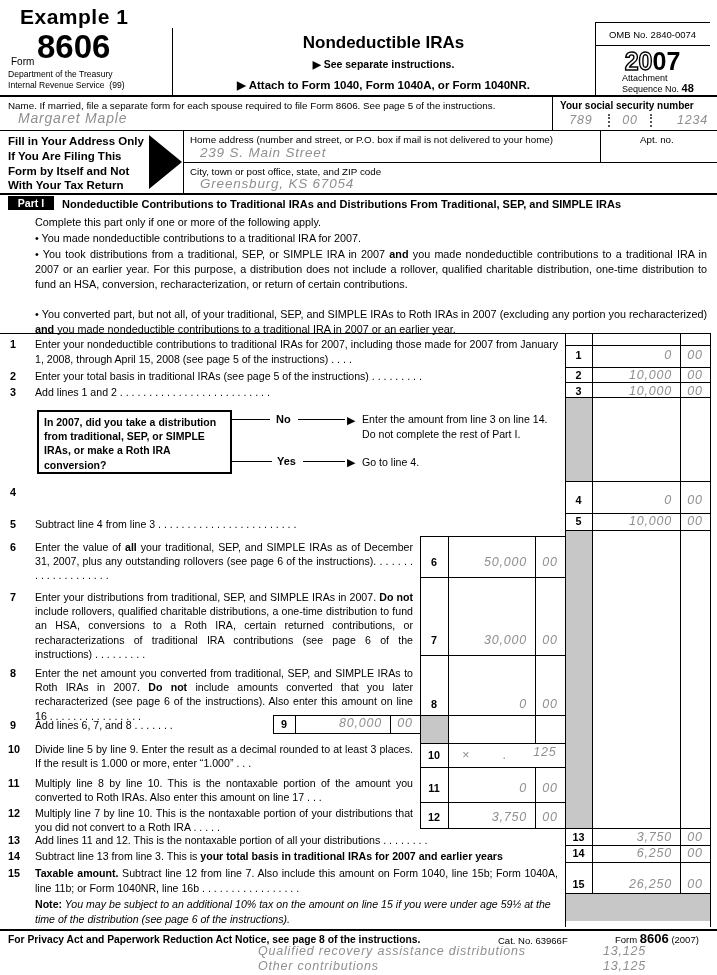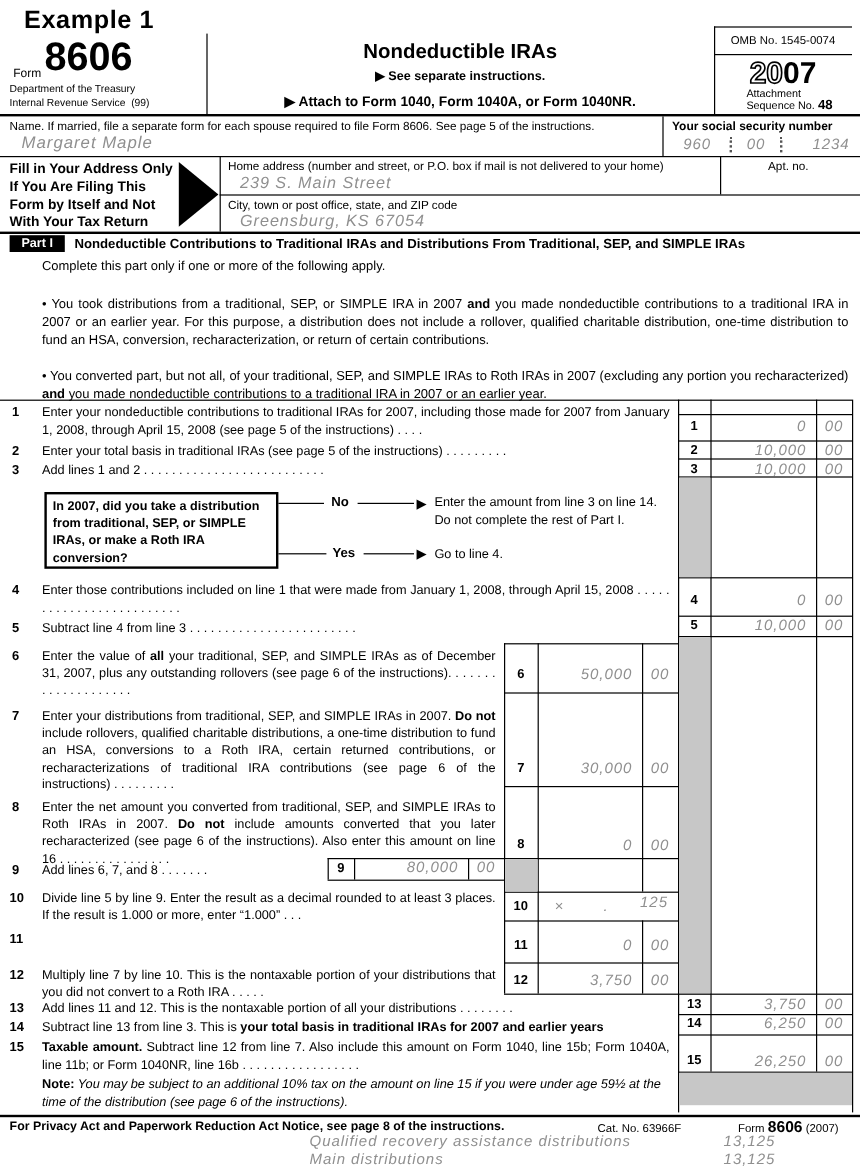--- a/index.html
+++ b/index.html
@@ -32,32 +32,32 @@
   <div class="t" style="left:8px;top:69px;font-size:8.6px;line-height:10px;">Department of the Treasury</div>
   <div class="t" style="left:8px;top:80px;font-size:8.6px;line-height:10px;"><span>Internal Revenue Service</span>&nbsp;&nbsp;<span>(99)</span></div>
   <div class="vl" style="left:172px;top:28px;height:67px;"></div>
 
   <div class="t b" style="left:172px;top:33px;width:423px;text-align:center;font-size:17px;line-height:19px;">Nondeductible IRAs</div>
   <div class="t b" style="left:172px;top:57px;width:423px;text-align:center;font-size:10.5px;">▶ See separate instructions.</div>
   <div class="t b" style="left:172px;top:78px;width:423px;text-align:center;font-size:11.5px;">▶ Attach to Form 1040, Form 1040A, or Form 1040NR.</div>
 
   <div class="hl" style="left:595px;top:22px;width:115px;"></div>
   <div class="vl" style="left:595px;top:22px;height:73px;"></div>
-  <div class="t" style="left:595px;top:28px;width:115px;text-align:center;font-size:9.5px;">OMB No. 1545-0074</div>
+  <div class="t" style="left:595px;top:28px;width:115px;text-align:center;font-size:9.5px;">OMB No. 2840-0074</div>
   <div class="hl" style="left:595px;top:45px;width:115px;"></div>
   <div class="t" style="left:595px;top:48px;width:115px;text-align:center;font-size:25px;line-height:26px;font-weight:bold;"><span class="outline-year">20</span><span>07</span></div>
   <div class="t" style="left:622px;top:73px;font-size:9px;line-height:10px;">Attachment</div>
   <div class="t" style="left:622px;top:83px;font-size:9px;line-height:11px;"><span>Sequence No.</span> <span class="b" style="font-size:11px;">48</span></div>
   <div class="hl" style="left:0;top:95px;width:717px;height:2px;"></div>
 
   <div class="t" style="left:8px;top:99px;font-size:9.8px;">Name. If married, file a separate form for each spouse required to file Form 8606. See page 5 of the instructions.</div>
   <div class="t hw" style="left:18px;top:111px;font-size:14px;">Margaret Maple</div>
   <div class="vl" style="left:552px;top:97px;height:33px;"></div>
   <div class="t b" style="left:560px;top:99px;font-size:10px;">Your social security number</div>
-  <div class="t hw" style="left:560px;top:113px;width:42px;text-align:center;">960</div>
+  <div class="t hw" style="left:560px;top:113px;width:42px;text-align:center;">789</div>
   <div class="ssnsep" style="left:608px;top:114px;"></div>
   <div class="t hw" style="left:614px;top:113px;width:32px;text-align:center;">00</div>
   <div class="ssnsep" style="left:650px;top:114px;"></div>
   <div class="t hw" style="left:658px;top:113px;width:50px;text-align:right;">1234</div>
   <div class="hl" style="left:0;top:130px;width:717px;"></div>
 
   <div class="t b" style="left:8px;top:134px;font-size:11.5px;line-height:14.8px;">
     <span style="display:block;">Fill in Your Address Only</span>
     <span style="display:block;">If You Are Filing This</span>
     <span style="display:block;">Form by Itself and Not</span>
@@ -70,20 +70,21 @@
   <div class="vl" style="left:600px;top:130px;height:32px;"></div>
   <div class="t" style="left:640px;top:133px;font-size:9.8px;">Apt. no.</div>
   <div class="hl" style="left:183px;top:162px;width:534px;"></div>
   <div class="t" style="left:190px;top:165px;font-size:9.8px;">City, town or post office, state, and ZIP code</div>
   <div class="t hw" style="left:200px;top:177px;font-size:13.5px;">Greensburg, KS 67054</div>
   <div class="hl" style="left:0;top:193px;width:717px;height:2px;"></div>
 
   <div class="t b" style="left:8px;top:196px;width:46px;height:14px;background:#000;color:#fff;text-align:center;font-size:10.5px;line-height:14px;">Part I</div>
   <div class="t" style="left:35px;top:215px;font-size:10.8px;">Complete this part only if one or more of the following apply.</div>
   <div class="t b" style="left:62px;top:197px;font-size:11px;">Nondeductible Contributions to Traditional IRAs and Distributions From Traditional, SEP, and SIMPLE IRAs</div>
+  <div class="t j" style="left:35px;top:231px;width:672px;font-size:10.8px;"><span>•</span> <span>You made nondeductible contributions to a traditional IRA for 2007.</span></div>
   <div class="t j" style="left:35px;top:247px;width:672px;font-size:10.8px;line-height:14.8px;"><span>•</span> <span>You took distributions from a traditional, SEP, or SIMPLE IRA in 2007 </span><span class="b">and</span><span> you made nondeductible contributions to a traditional IRA in 2007 or an earlier year. For this purpose, a distribution does not include a rollover, qualified charitable distribution, one-time distribution to fund an HSA, conversion, recharacterization, or return of certain contributions.</span></div>
   <div class="t j" style="left:35px;top:307px;width:672px;font-size:10.8px;line-height:14.8px;"><span>•</span> <span>You converted part, but not all, of your traditional, SEP, and SIMPLE IRAs to Roth IRAs in 2007 (excluding any portion you recharacterized) </span><span class="b">and</span><span> you made nondeductible contributions to a traditional IRA in 2007 or an earlier year.</span></div>
   <div class="hl" style="left:0;top:333px;width:710px;"></div>
 
   <div class="vl" style="left:565px;top:333px;height:594px;"></div>
   <div class="vl" style="left:592px;top:333px;height:560px;"></div>
   <div class="vl" style="left:680px;top:333px;height:560px;"></div>
   <div class="vl" style="left:710px;top:333px;height:594px;"></div>
   <div class="hl" style="left:565px;top:345px;width:145px;"></div>
   <div class="hl" style="left:565px;top:367px;width:145px;"></div>
@@ -131,35 +132,35 @@
   <div class="hl" style="left:298px;top:419px;width:47px;"></div>
   <div class="t arrowhead" style="left:347px;top:413px;">▶</div>
   <div class="t" style="left:362px;top:412px;width:188px;line-height:14.5px;">Enter the amount from line 3 on line 14. Do not complete the rest of Part I.</div>
   <div class="hl" style="left:232px;top:461px;width:40px;"></div>
   <div class="t b" style="left:277px;top:454px;font-size:11px;">Yes</div>
   <div class="hl" style="left:303px;top:461px;width:42px;"></div>
   <div class="t arrowhead" style="left:347px;top:455px;">▶</div>
   <div class="t" style="left:362px;top:455px;width:188px;">Go to line 4.</div>
 
   <div class="t num" style="left:10px;top:485px;">4</div>
-  <div class="t j" style="left:35px;top:485px;width:523px;line-height:14.8px;">Enter those contributions included on line 1 that were made from January 1, 2008, through April 15, 2008 . . . . . . . . . . . . . . . . . . . . . . . . .</div>
   <div class="t num" style="left:10px;top:517px;">5</div>
   <div class="t" style="left:35px;top:517px;width:523px;">Subtract line 4 from line 3 . . . . . . . . . . . . . . . . . . . . . . . .</div>
 
   <div class="t num" style="left:10px;top:540px;">6</div>
   <div class="t j" style="left:35px;top:540px;width:378px;line-height:14.2px;"><span>Enter the value of </span><span class="b">all</span><span> your traditional, SEP, and SIMPLE IRAs as of December 31, 2007, plus any outstanding rollovers (see page 6 of the instructions). . . . . . . . . . . . . . . . . . . .</span></div>
   <div class="t num" style="left:10px;top:590px;">7</div>
   <div class="t j" style="left:35px;top:590px;width:378px;line-height:14.2px;"><span>Enter your distributions from traditional, SEP, and SIMPLE IRAs in 2007. </span><span class="b">Do not</span><span> include rollovers, qualified charitable distributions, a one-time distribution to fund an HSA, conversions to a Roth IRA, certain returned contributions, or recharacterizations of traditional IRA contributions (see page 6 of the instructions) . . . . . . . . .</span></div>
   <div class="t num" style="left:10px;top:666px;">8</div>
   <div class="t j" style="left:35px;top:666px;width:378px;line-height:14.2px;"><span>Enter the net amount you converted from traditional, SEP, and SIMPLE IRAs to Roth IRAs in 2007. </span><span class="b">Do not</span><span> include amounts converted that you later recharacterized (see page 6 of the instructions). Also enter this amount on line 16 . . . . . . . . . . . . . . . .</span></div>
   <div class="t num" style="left:10px;top:718px;">9</div>
   <div class="t" style="left:35px;top:718px;width:235px;">Add lines 6, 7, and 8 . . . . . . .</div>
   <div class="t num" style="left:8px;top:742px;">10</div>
   <div class="t j" style="left:35px;top:742px;width:378px;line-height:14.2px;">Divide line 5 by line 9. Enter the result as a decimal rounded to at least 3 places. If the result is 1.000 or more, enter “1.000” . . .</div>
   <div class="t num" style="left:8px;top:776px;">11</div>
+  <div class="t j" style="left:35px;top:776px;width:378px;line-height:14.2px;">Multiply line 8 by line 10. This is the nontaxable portion of the amount you converted to Roth IRAs. Also enter this amount on line 17 . . .</div>
   <div class="t num" style="left:8px;top:806px;">12</div>
   <div class="t j" style="left:35px;top:806px;width:378px;line-height:14.2px;">Multiply line 7 by line 10. This is the nontaxable portion of your distributions that you did not convert to a Roth IRA . . . . .</div>
   <div class="t num" style="left:8px;top:833px;">13</div>
   <div class="t" style="left:35px;top:833px;width:523px;">Add lines 11 and 12. This is the nontaxable portion of all your distributions . . . . . . . .</div>
   <div class="t num" style="left:8px;top:849px;">14</div>
   <div class="t" style="left:35px;top:849px;width:523px;"><span>Subtract line 13 from line 3. This is </span><span class="b">your total basis in traditional IRAs for 2007 and earlier years</span></div>
   <div class="t num" style="left:8px;top:866px;">15</div>
   <div class="t j" style="left:35px;top:866px;width:523px;line-height:14.5px;"><span class="b">Taxable amount.</span><span> Subtract line 12 from line 7. Also include this amount on Form 1040, line 15b; Form 1040A, line 11b; or Form 1040NR, line 16b . . . . . . . . . . . . . . . . .</span></div>
   <div class="t" style="left:35px;top:897px;width:523px;line-height:14.5px;"><span class="b">Note:</span><span class="i"> You may be subject to an additional 10% tax on the amount on line 15 if you were under age 59½ at the time of the distribution (see page 6 of the instructions).</span></div>
 
@@ -211,16 +212,16 @@
   <div class="cell hw amt" style="left:448px;top:811px;width:87px;">3,750</div>
   <div class="cell hw cts" style="left:535px;top:811px;width:30px;">00</div>
 
   <div class="hl" style="left:0;top:929px;width:717px;height:2px;"></div>
   <div class="t b" style="left:8px;top:933px;font-size:10.3px;">For Privacy Act and Paperwork Reduction Act Notice, see page 8 of the instructions.</div>
   <div class="t" style="left:498px;top:934px;font-size:9.5px;">Cat. No. 63966F</div>
   <div class="t" style="left:615px;top:932px;font-size:9.5px;"><span>Form</span> <span class="b" style="font-size:13px;">8606</span> <span>(2007)</span></div>
 
   <div class="t hw" style="left:258px;top:944px;font-size:12.5px;">Qualified recovery assistance distributions</div>
   <div class="t hw" style="left:603px;top:944px;font-size:12.5px;">13,125</div>
-  <div class="t hw" style="left:258px;top:959px;font-size:12.5px;">Main distributions</div>
+  <div class="t hw" style="left:258px;top:959px;font-size:12.5px;">Other contributions</div>
   <div class="t hw" style="left:603px;top:959px;font-size:12.5px;">13,125</div>
 
 </div>
 
 </body></html>

